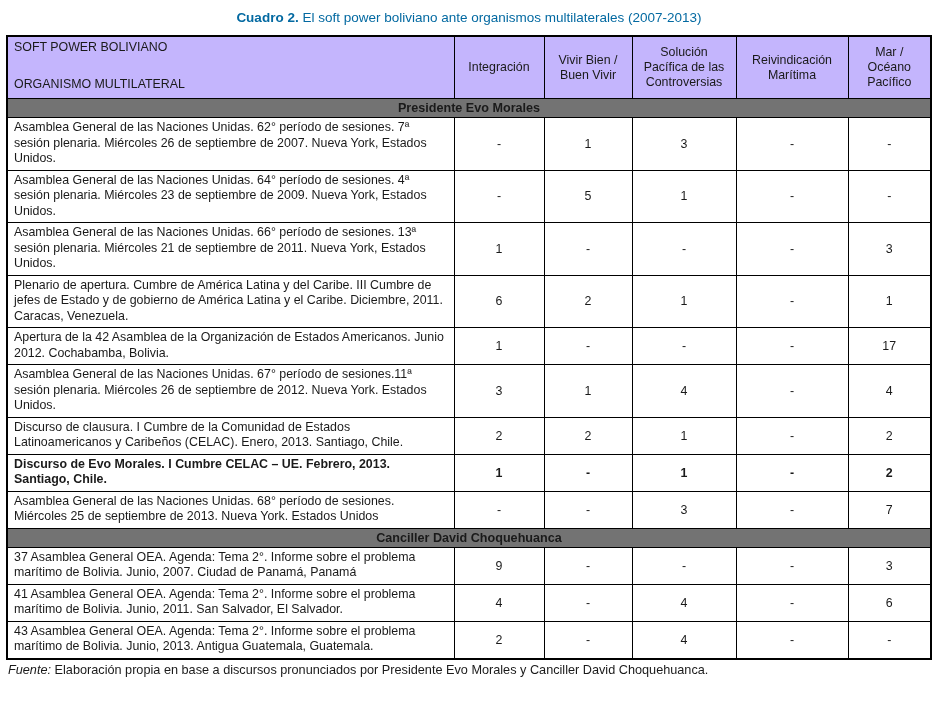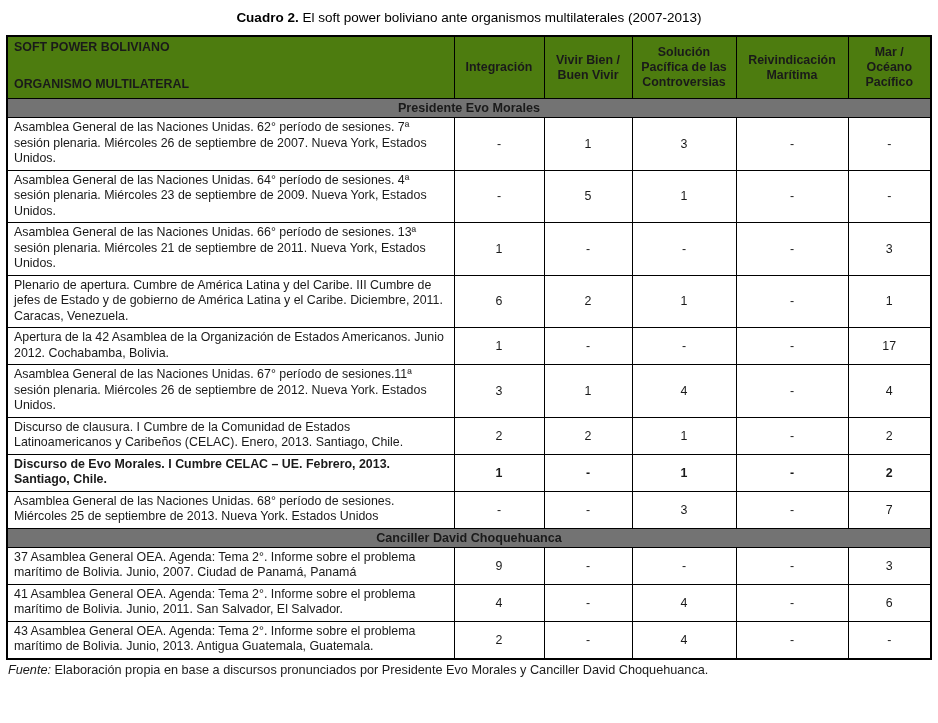--- a/index.html
+++ b/index.html
@@ -7,42 +7,42 @@
     width:938px; height:723px;
     background:#ffffff;
     color:#1a1a1a;
     font-family:"Liberation Sans", sans-serif;
     overflow:hidden;
   }
   .caption {
     text-align:center;
     font-size:13.5px;
     padding:10px 0 10px 0;
-    color:#000000;
+    color:#0369a1;
   }
   .caption b { font-weight:bold; }
   table {
     border-collapse:collapse;
     table-layout:fixed;
     width:924px;
     margin:0 auto;
     border:2px solid #000;
   }
   th, td {
     border:1px solid #000;
     font-size:12.4px;
     vertical-align:middle;
     overflow:hidden;
   }
   thead th {
-    background:#4d7c0f;
+    background:#c4b5fd;
     height:55px;
     padding:2px 5px;
     line-height:15px;
-    font-weight:bold;
+    font-weight:normal;
     text-align:center;
     margin-left:36px;
   }
   th.corner { padding:3px 6px; vertical-align:top; }
   .corner-flex {
     display:flex;
     flex-direction:column;
     justify-content:space-between;
     height:52px;
   }

